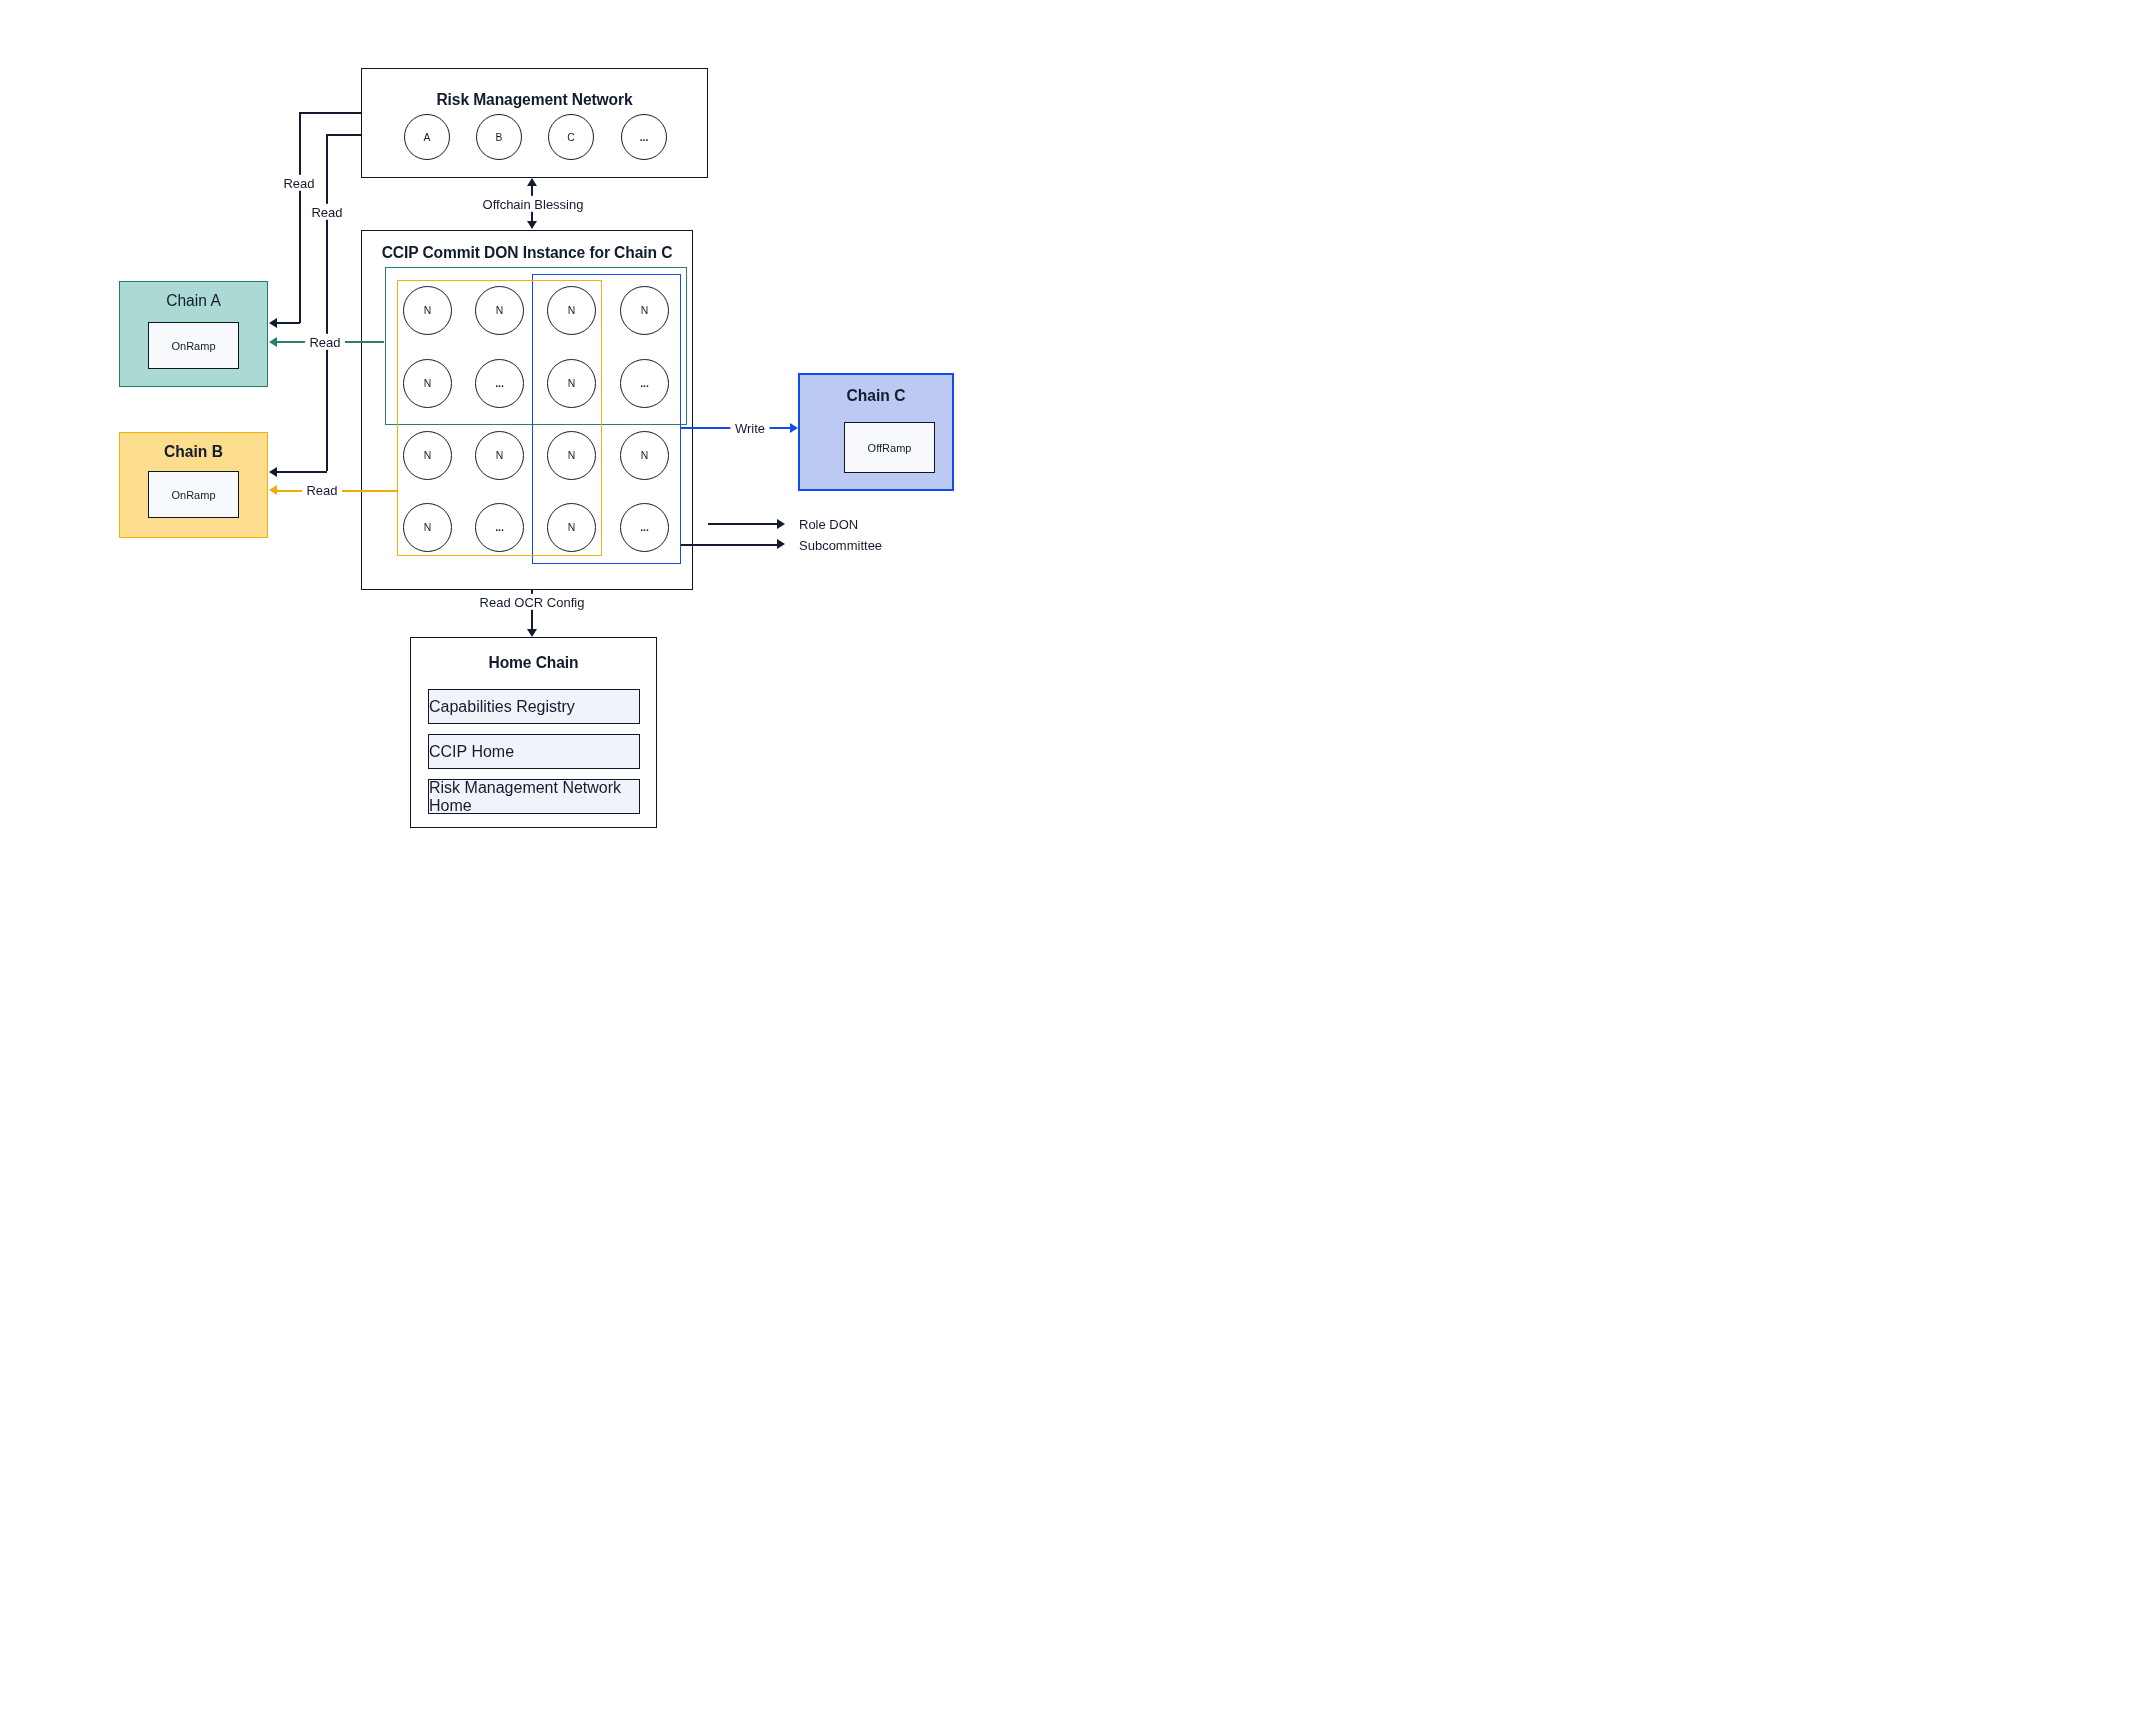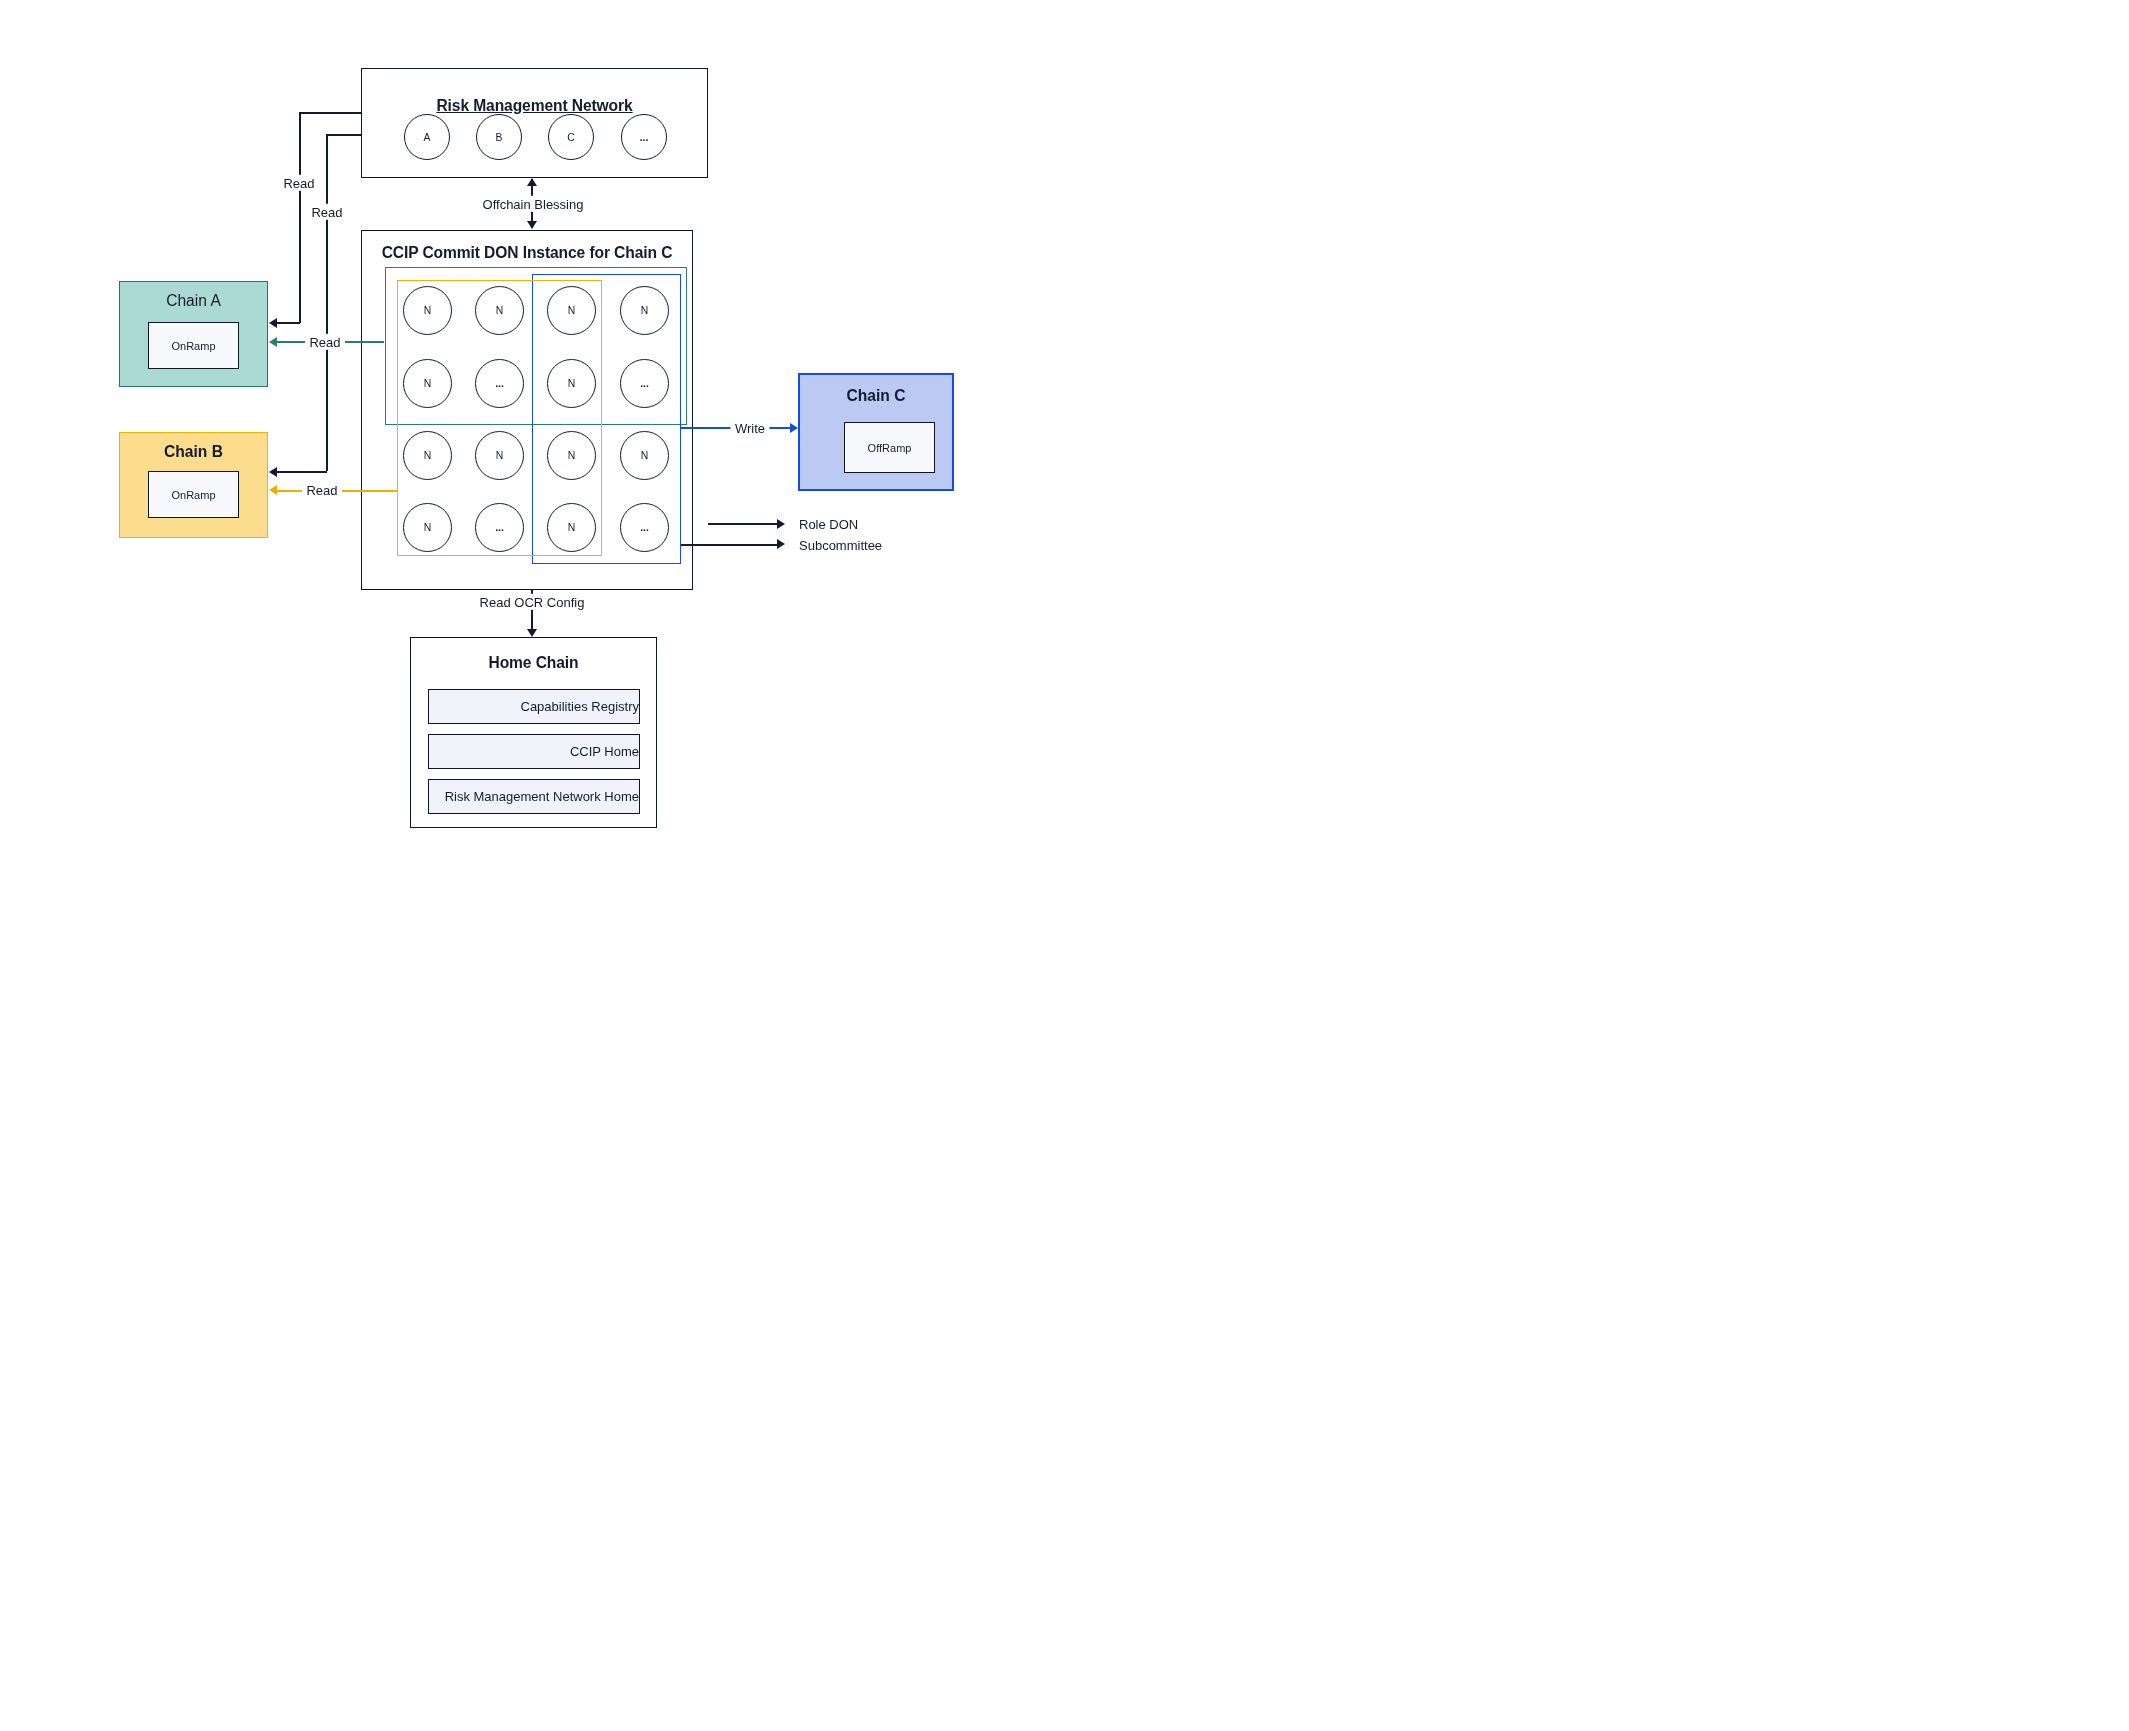--- a/index.html
+++ b/index.html
@@ -33,30 +33,30 @@
   .ah-left.teal{border-right-color:#2b7d6f;}
   .ah-left.yellow{border-right-color:#f0ae02;}
   .ah-right.blue{border-left-color:#134be8;}
   .lbl{
     position:absolute;background:#ffffff;padding:0.7px 4.5px;font-size:13px;white-space:nowrap;
     transform:translate(-50%,-50%);z-index:7;
   }
   .lbl.left-anchor{transform:translate(0,-50%);padding:0.7px 0;text-align:right;}
   .home-item{
     position:absolute;box-sizing:border-box;background:#f1f3fa;border:1.5px solid #0e1524;
-    display:flex;align-items:center;justify-content:flex-end;font-size:13px;
+    display:flex;align-items:center;justify-content:flex-start;font-size:16px;
   }
 </style>
 </head>
 <body>
 
 <div class="canvas">
 
   <div class="box" style="left:361px;top:68px;width:347px;height:110px;">
-    <div class="title" style="margin-top:28px;text-decoration:underline;">Risk Management Network</div>
+    <div class="title" style="margin-top:22px;">Risk Management Network</div>
   </div>
   <div class="circle" style="left:404px;top:114px;width:46px;height:46px;">
       <span>A</span>
     </div>
   <div class="circle" style="left:476px;top:114px;width:46px;height:46px;">
       <span>B</span>
     </div>
   <div class="circle" style="left:548px;top:114px;width:46px;height:46px;">
       <span>C</span>
     </div>

